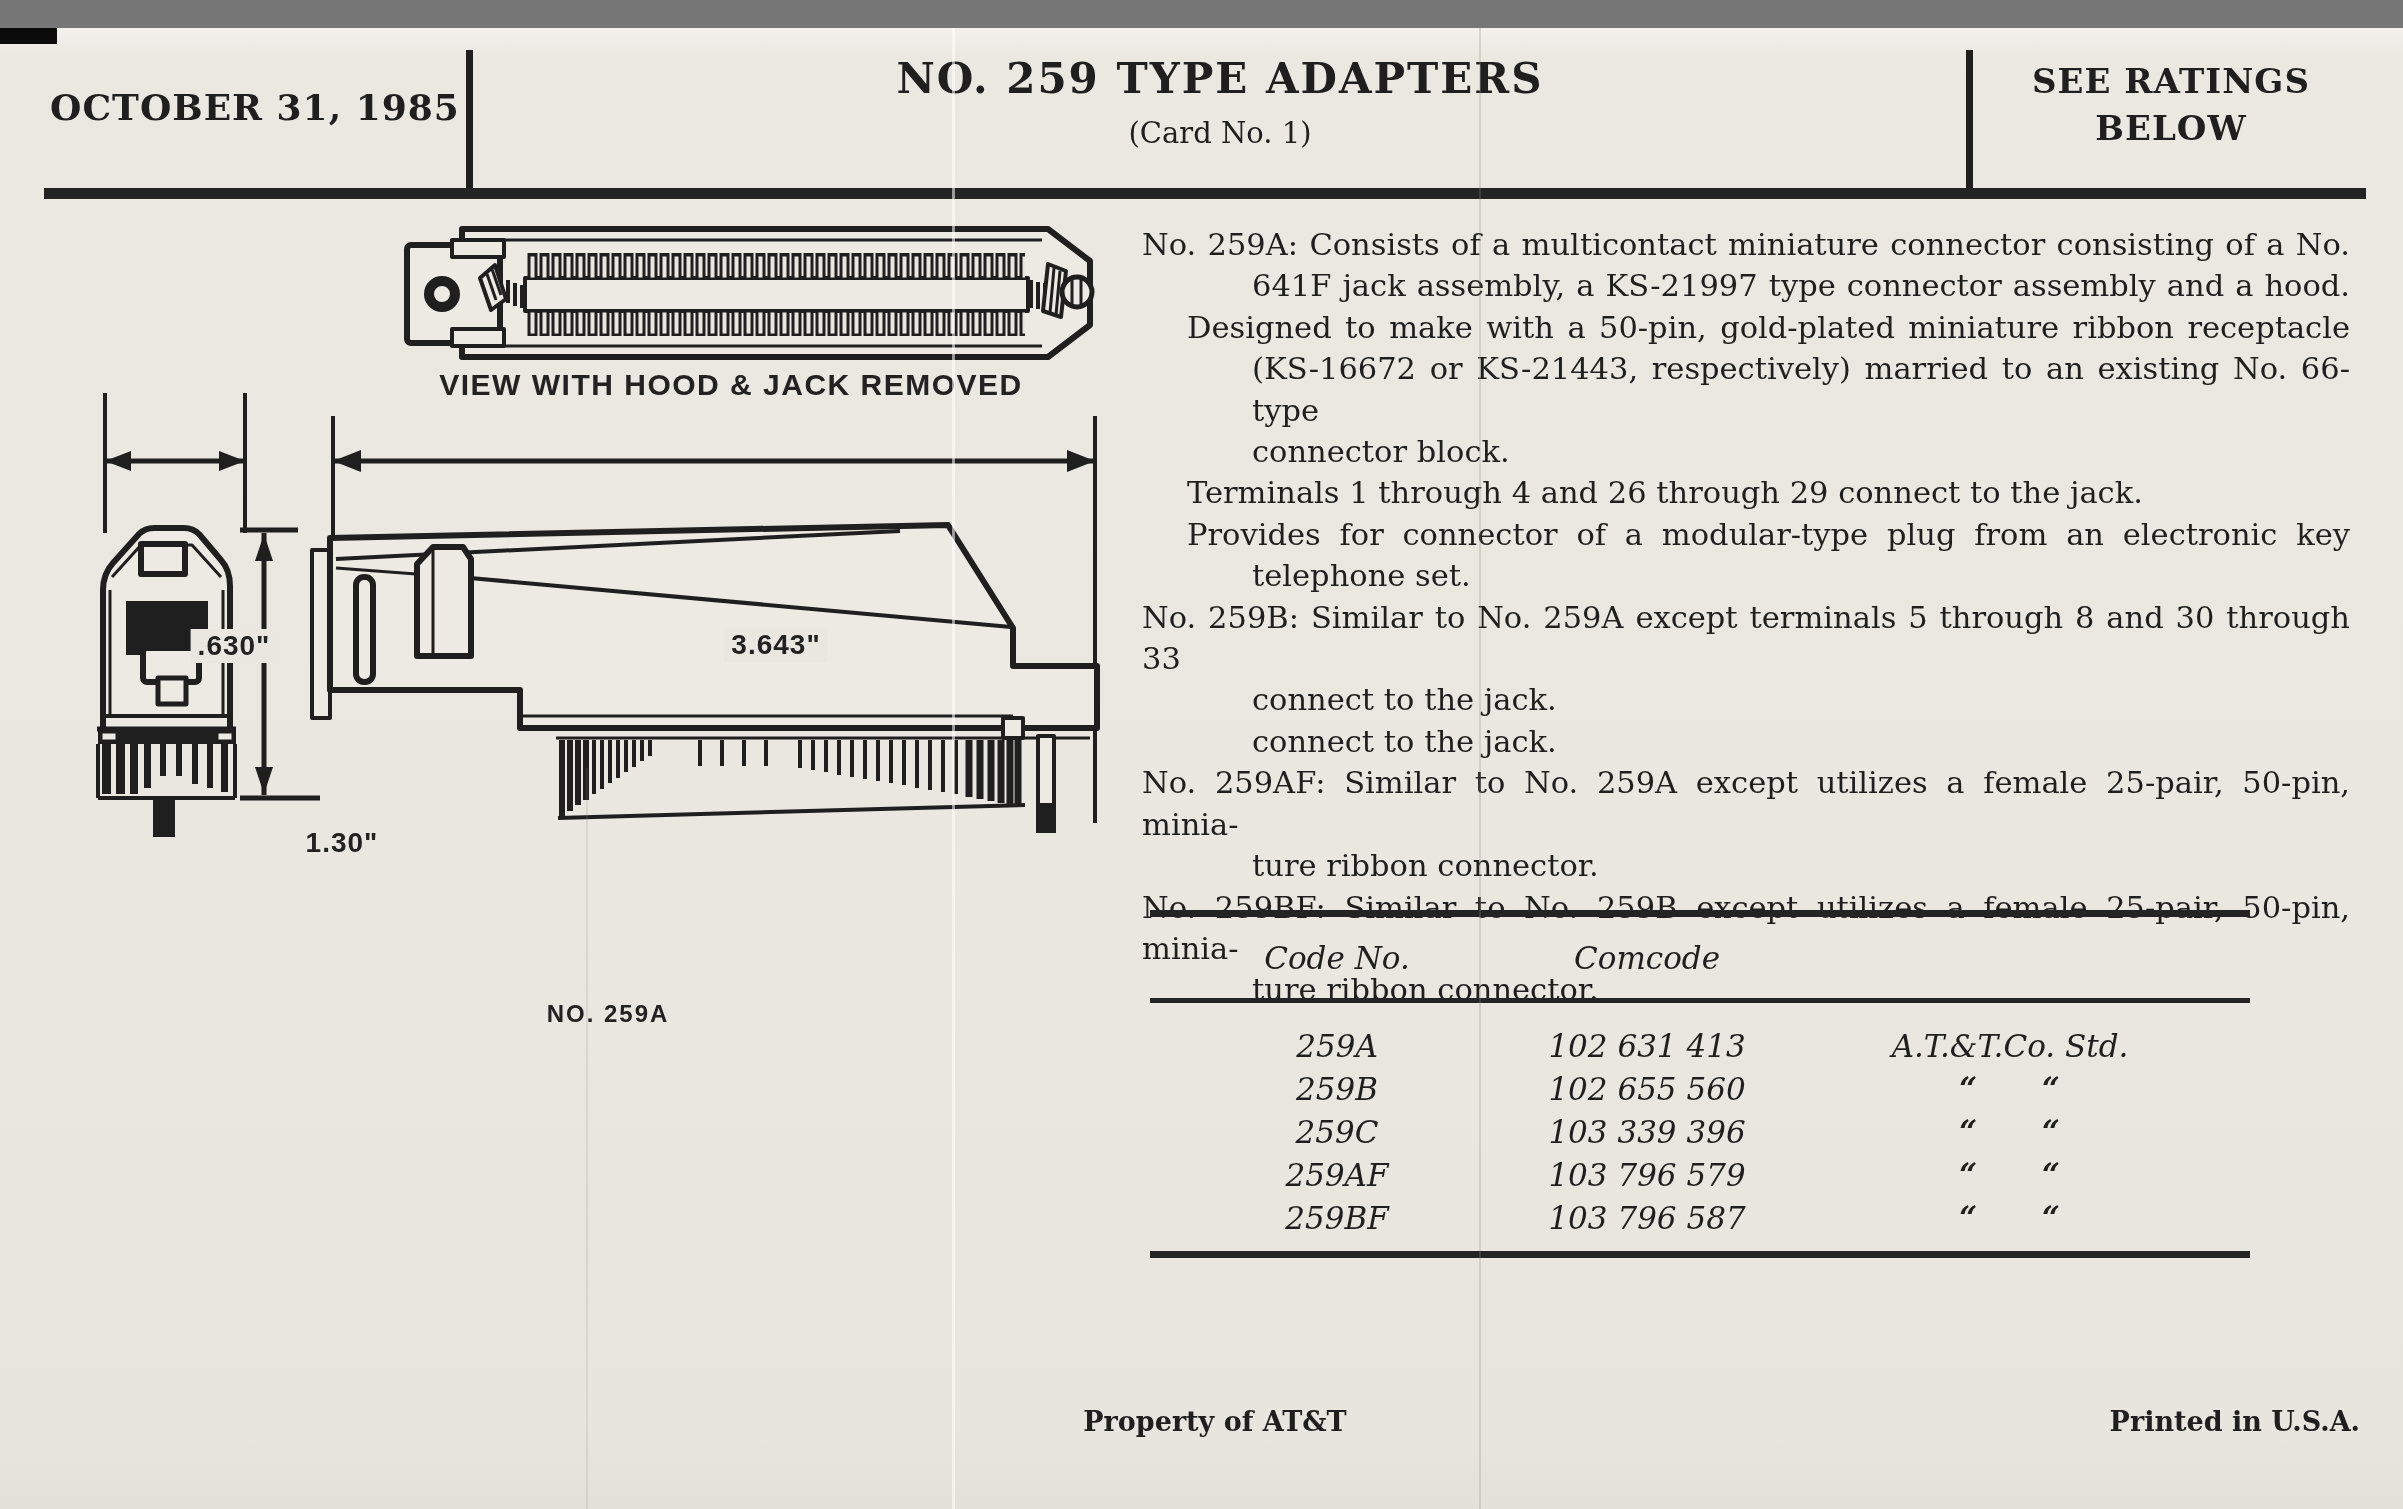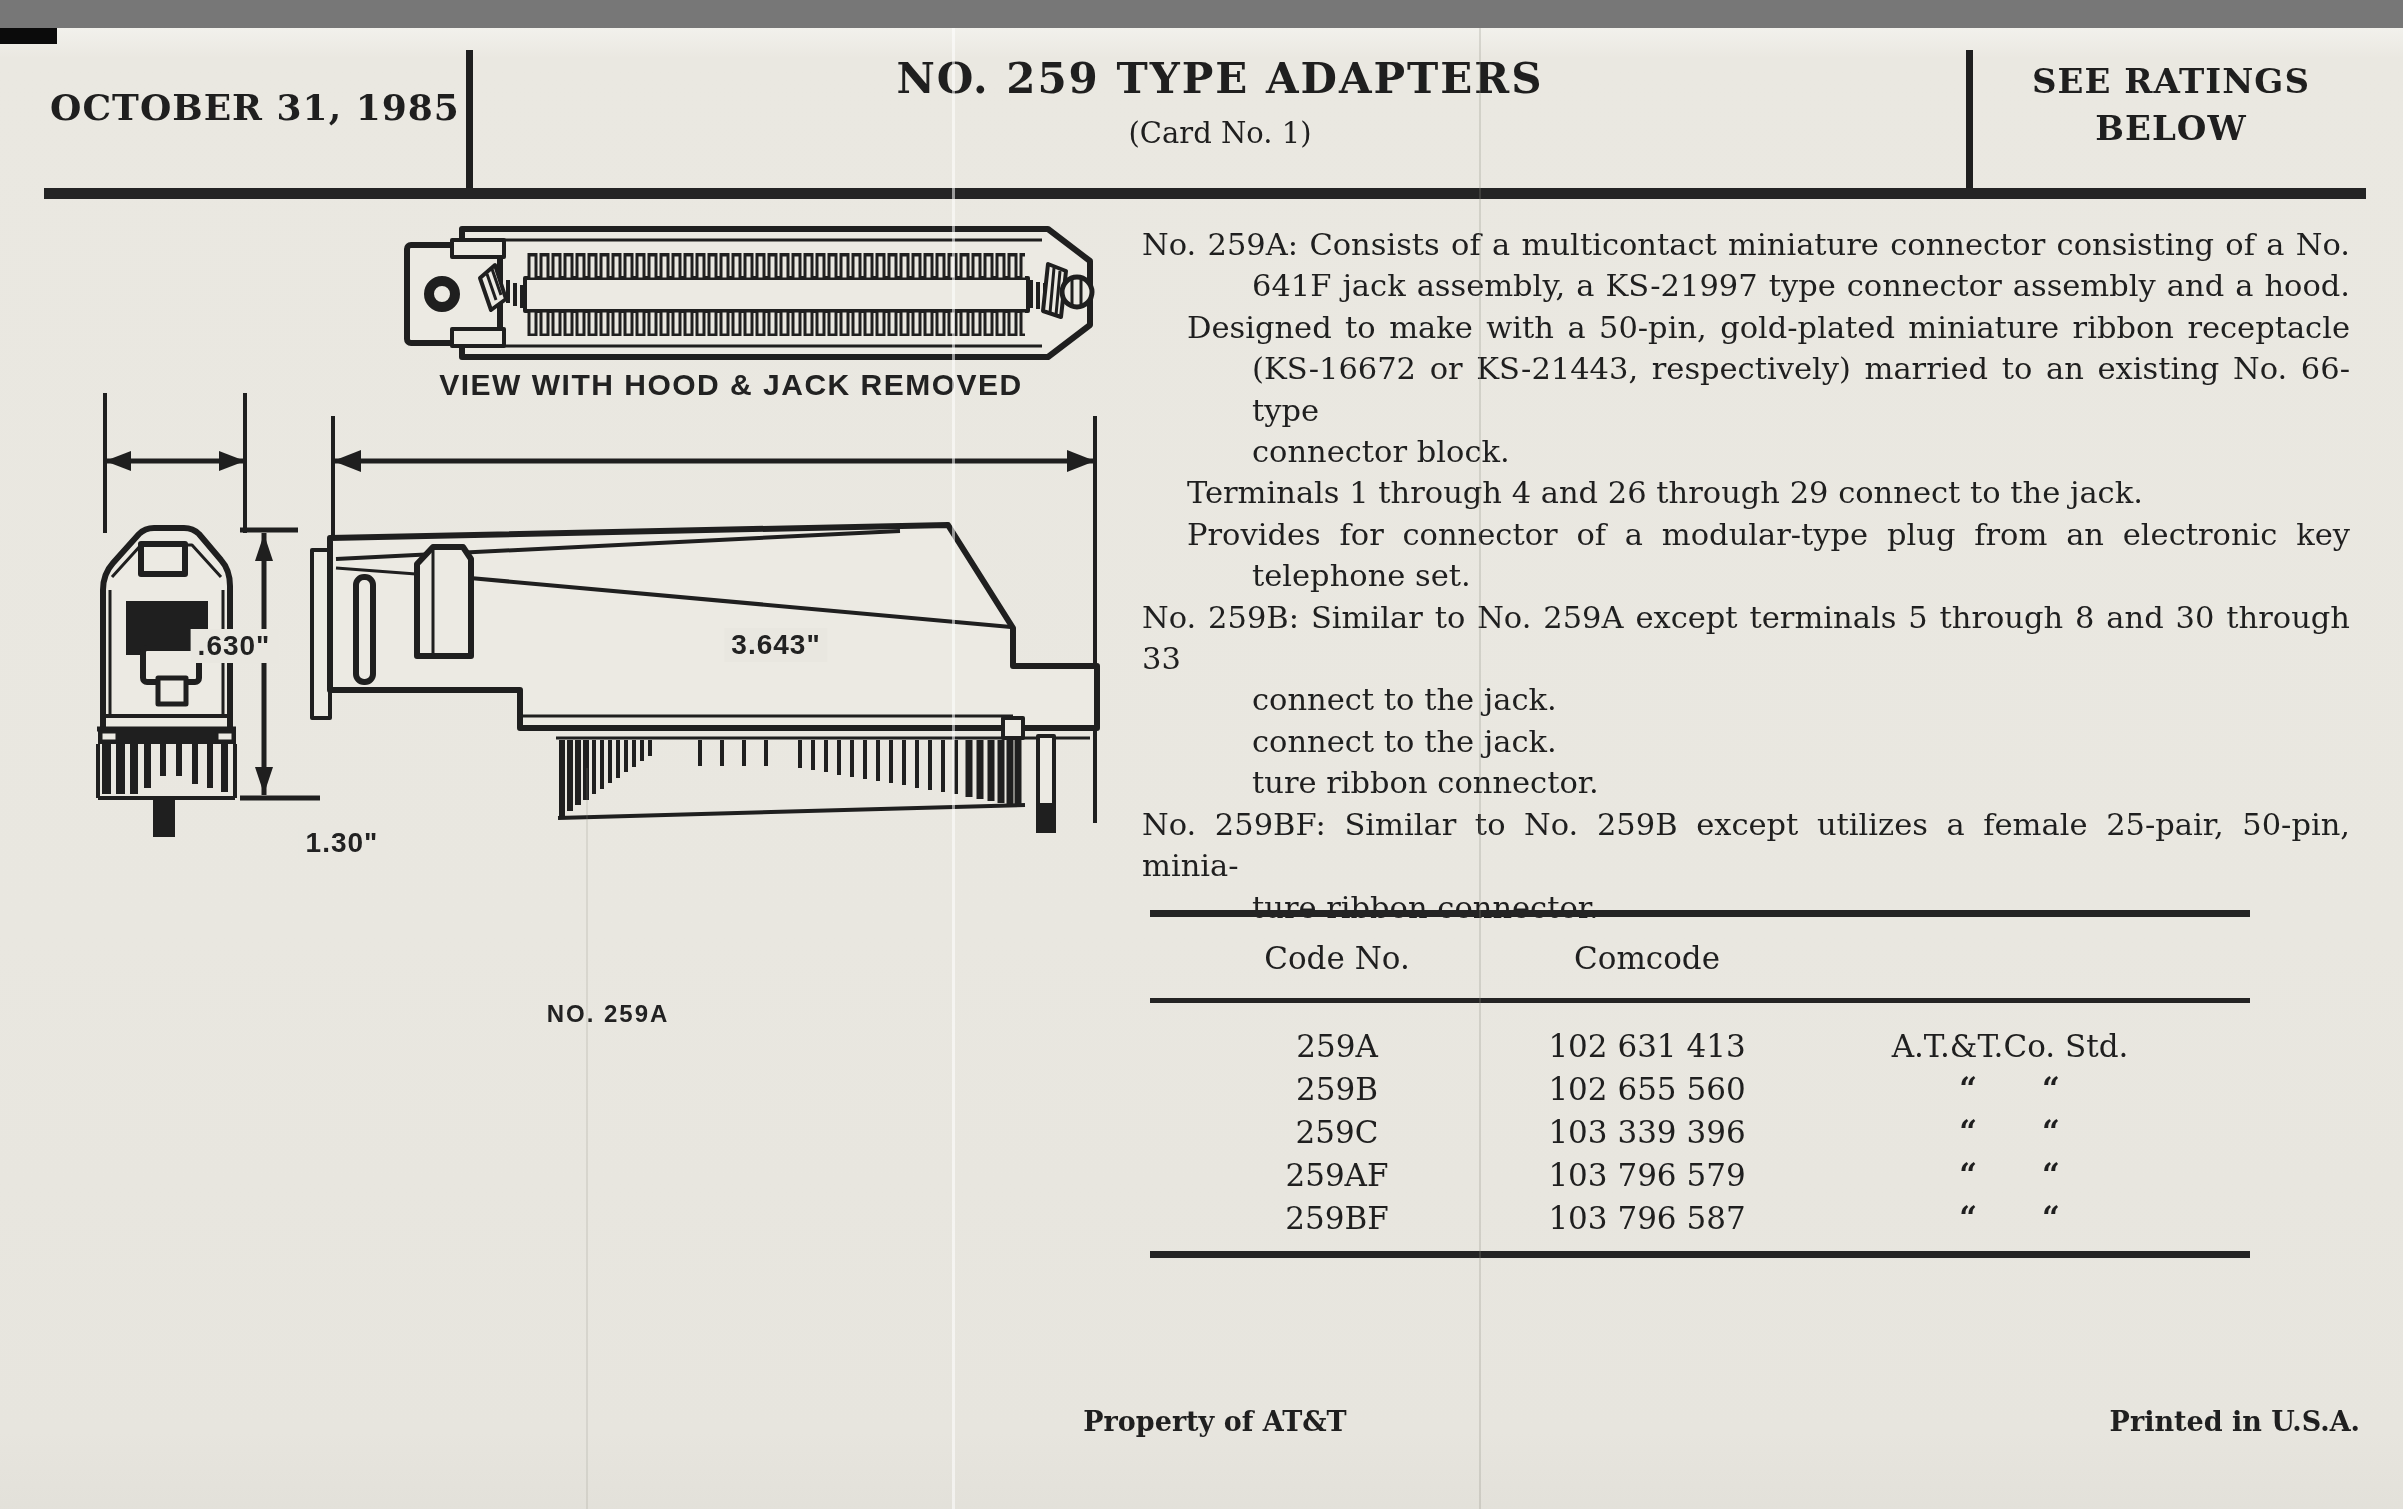--- a/index.html
+++ b/index.html
@@ -29,21 +29,21 @@
   .desc{left:1142px;top:196px;width:1208px;font-size:30.5px;line-height:41.4px;font-weight:500;}
   .desc .ln{white-space:nowrap;}
   .desc .j{white-space:normal;text-align:justify;text-align-last:justify;}
   .desc .i1{padding-left:45px;}
   .desc .i2{padding-left:110px;}
   
   .tbl{left:1150px;top:882px;width:1100px;font-size:31px;}
   .tbl .rule{height:7px;background:#242424;}
   .tbl .rule.mid{height:5px;}
   .trow{display:grid;grid-template-columns:374px 246px 480px;align-items:center;}
-  .trow>div{text-align:center;}
+  .trow>div{text-align:center;font-style:italic;}
   .thead{height:81px;}
   .tdata{height:43px;}
   .tspacer{height:21px;}
   .tspacer2{height:12px;}
   .ditto{word-spacing:52px;font-weight:700;letter-spacing:1px;}
   
   .foot{font-size:27px;font-weight:700;top:1378px;}
   .foot-left{left:1065px;width:300px;text-align:center;}
   .foot-right{left:2000px;width:360px;text-align:right;}
   
@@ -192,20 +192,21 @@
     <div class="ln i2 j">641F jack assembly, a KS-21997 type connector assembly and a hood.</div>
     <div class="ln i1 j">Designed to make with a 50-pin, gold-plated miniature ribbon receptacle</div>
     <div class="ln i2 j">(KS-16672 or KS-21443, respectively) married to an existing No. 66-type</div>
     <div class="ln i2">connector block.</div>
     <div class="ln i1">Terminals 1 through 4 and 26 through 29 connect to the jack.</div>
     <div class="ln i1 j">Provides for connector of a modular-type plug from an electronic key</div>
     <div class="ln i2">telephone set.</div>
     <div class="ln j">No. 259B: Similar to No. 259A except terminals 5 through 8 and 30 through 33</div>
     <div class="ln i2">connect to the jack.</div>
     <div class="ln i2">connect to the jack.</div>
+    <div class="ln j">No. 259AF: Similar to No. 259A except utilizes a female 25-pair, 50-pin, minia-</div>
     <div class="ln i2">ture ribbon connector.</div>
     <div class="ln j">No. 259BF: Similar to No. 259B except utilizes a female 25-pair, 50-pin, minia-</div>
     <div class="ln i2">ture ribbon connector.</div>
   </div>
 
   <div class="abs tbl">
     <div class="rule"></div>
     <div class="trow thead">
       <div>Code No.</div>
       <div>Comcode</div>

